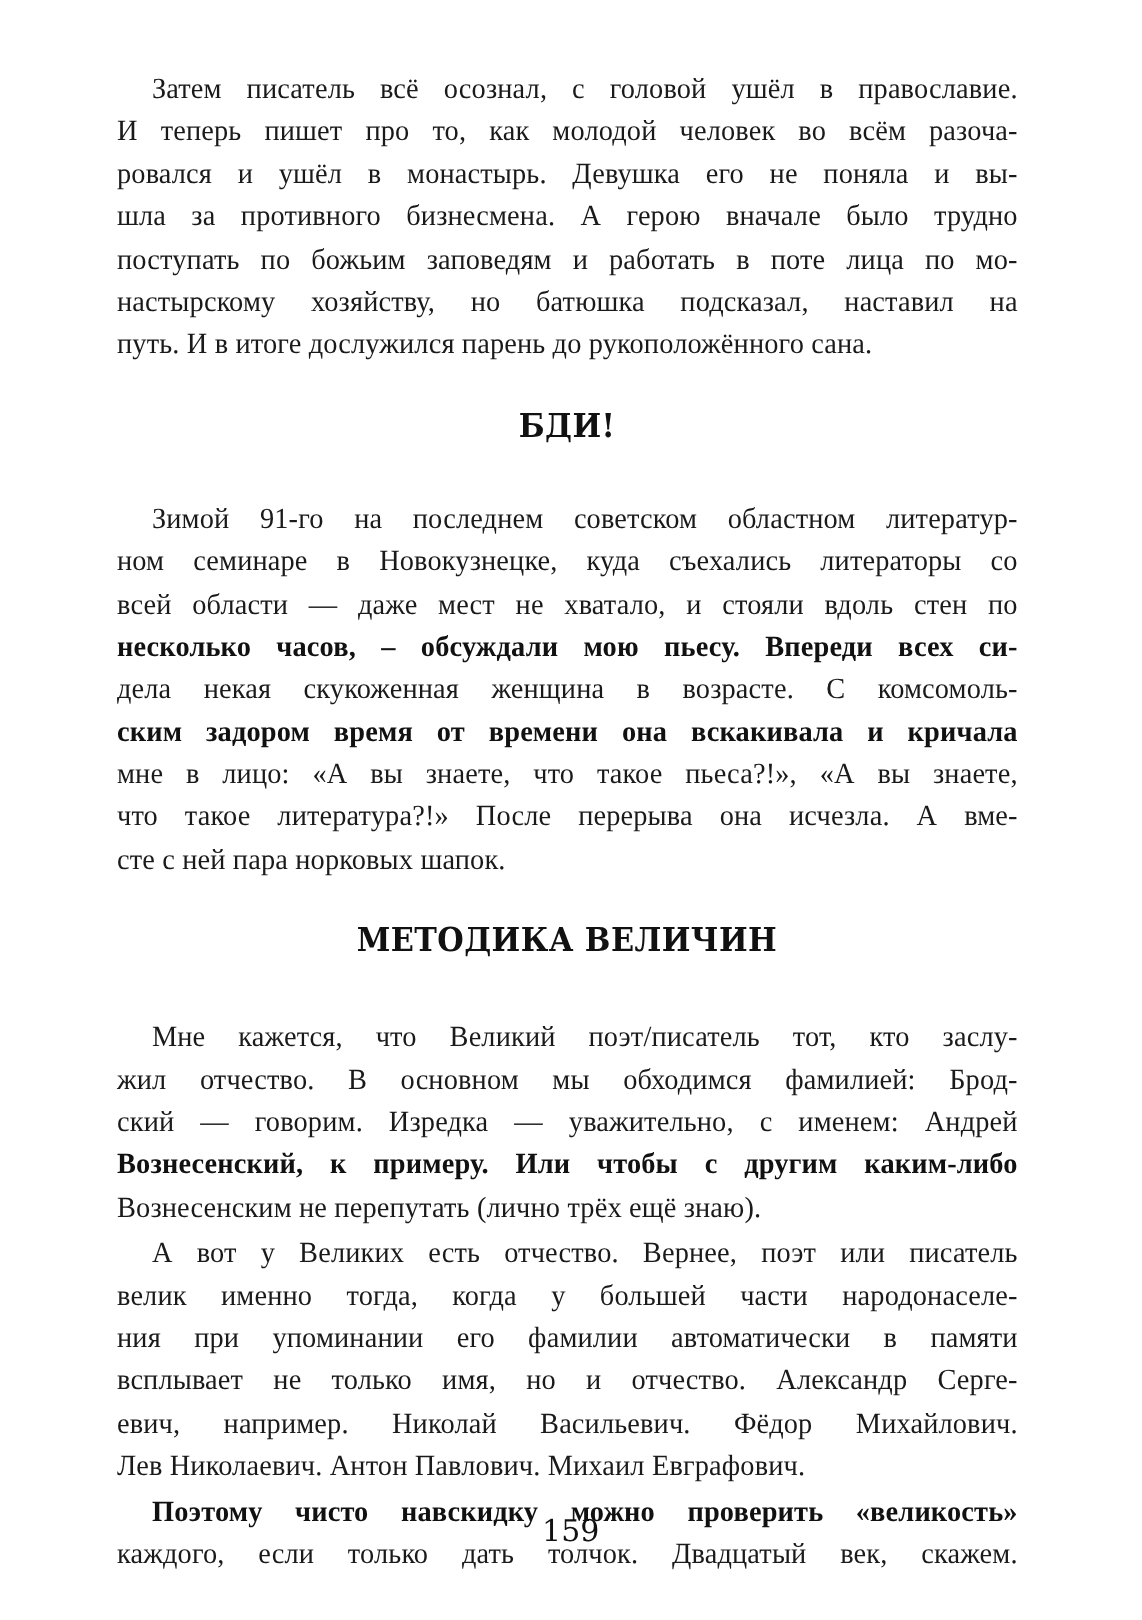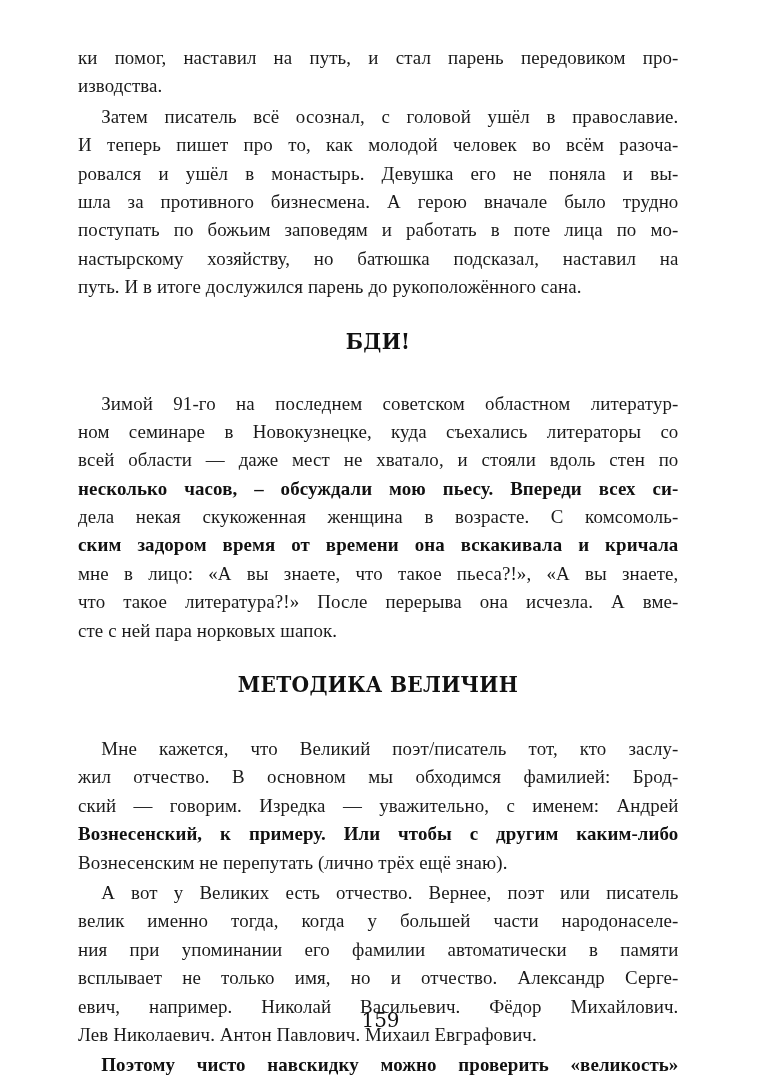--- a/index.html
+++ b/index.html
@@ -66,24 +66,20 @@
       font-size: 20px;
       font-family: "DejaVu Serif", "Liberation Serif", serif;
       color: #111;
     }
   </style>
 </head>
 <body>
 
 <div class="page">
 
-  <div>
-    <span class="line">ки помог, наставил на путь, и стал парень передовиком про-</span>
-    <span class="line last">изводства.</span>
-  </div>
   <div class="gap-small"></div>
   <div>
     <span class="line indent">Затем писатель всё осознал, с головой ушёл в православие.</span>
     <span class="line">И теперь пишет про то, как молодой человек во всём разоча-</span>
     <span class="line">ровался и ушёл в монастырь. Девушка его не поняла и вы-</span>
     <span class="line">шла за противного бизнесмена. А герою вначале было трудно</span>
     <span class="line">поступать по божьим заповедям и работать в поте лица по мо-</span>
     <span class="line">настырскому хозяйству, но батюшка подсказал, наставил на</span>
     <span class="line last">путь. И в итоге дослужился парень до рукоположённого сана.</span>
   </div>

